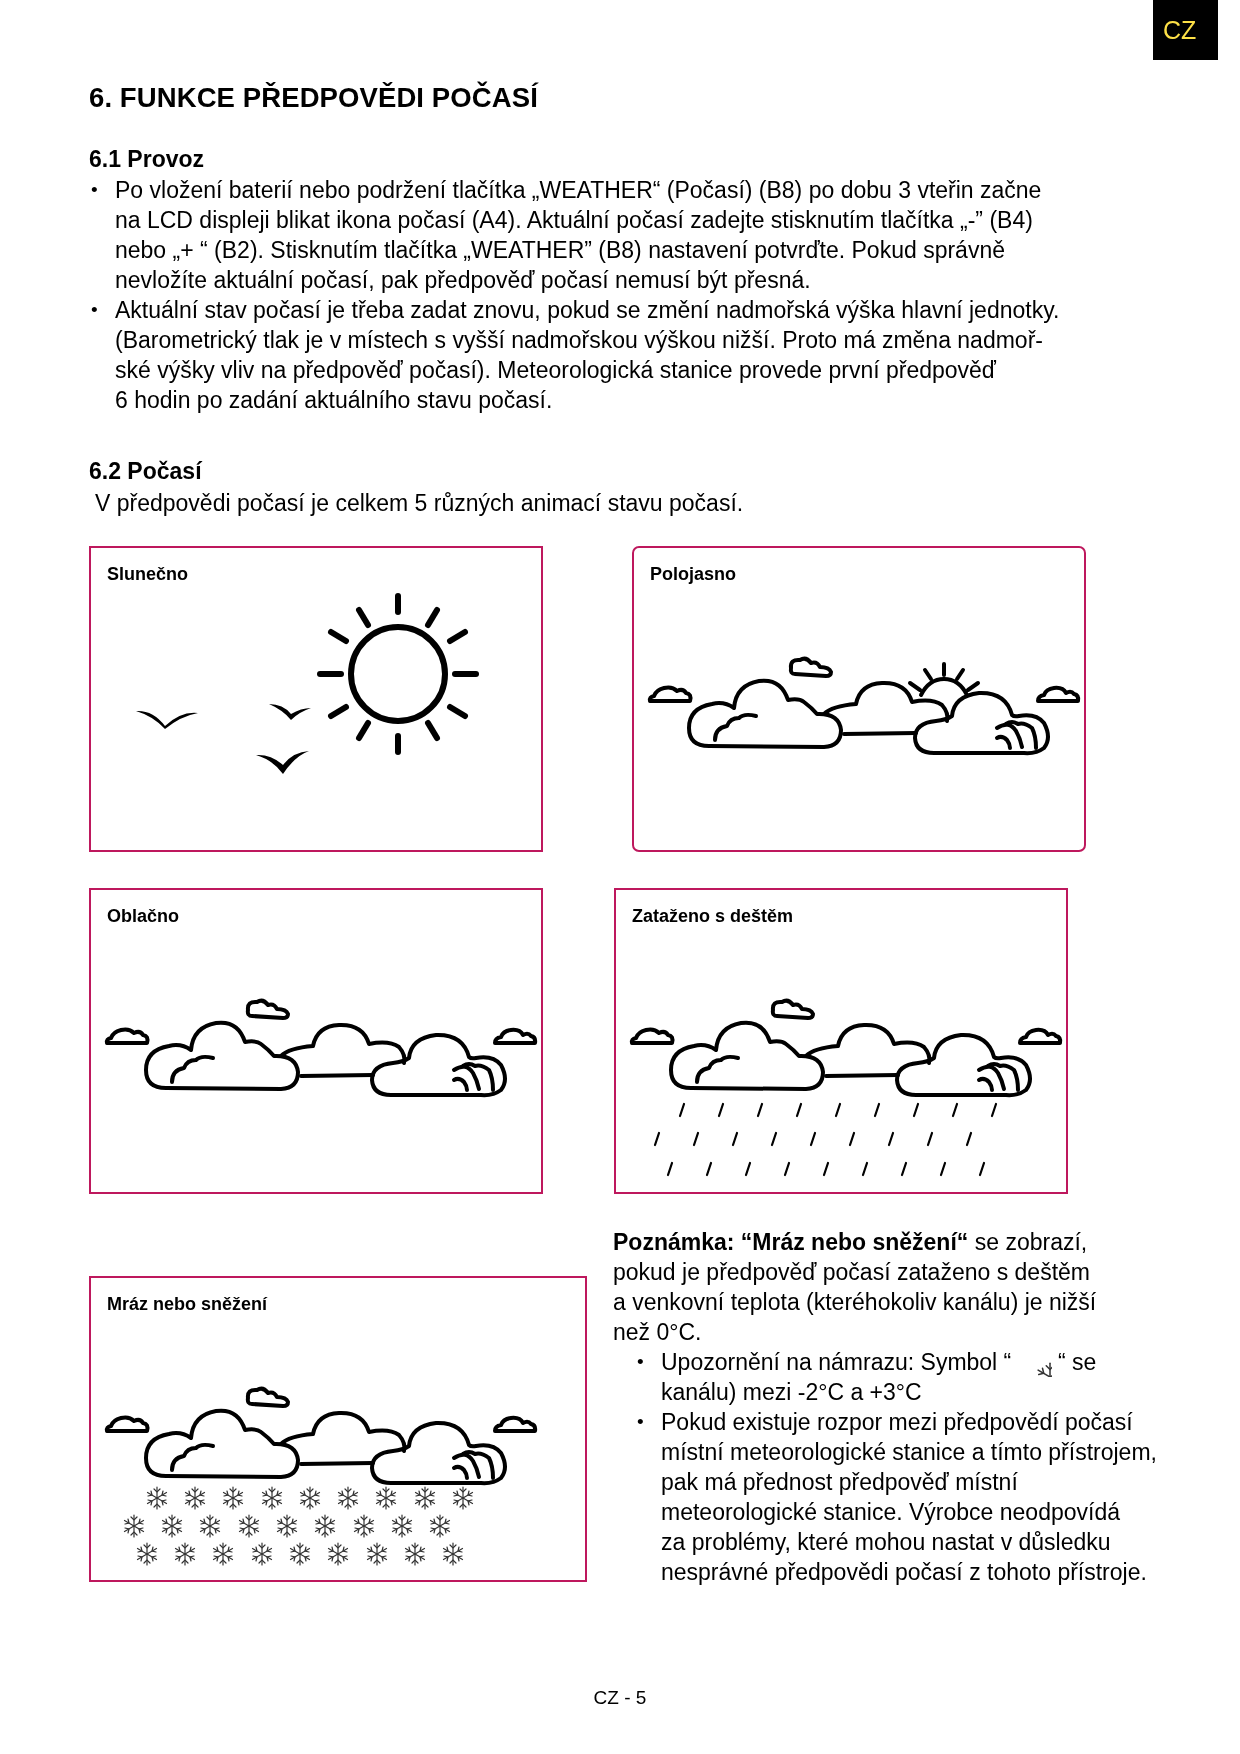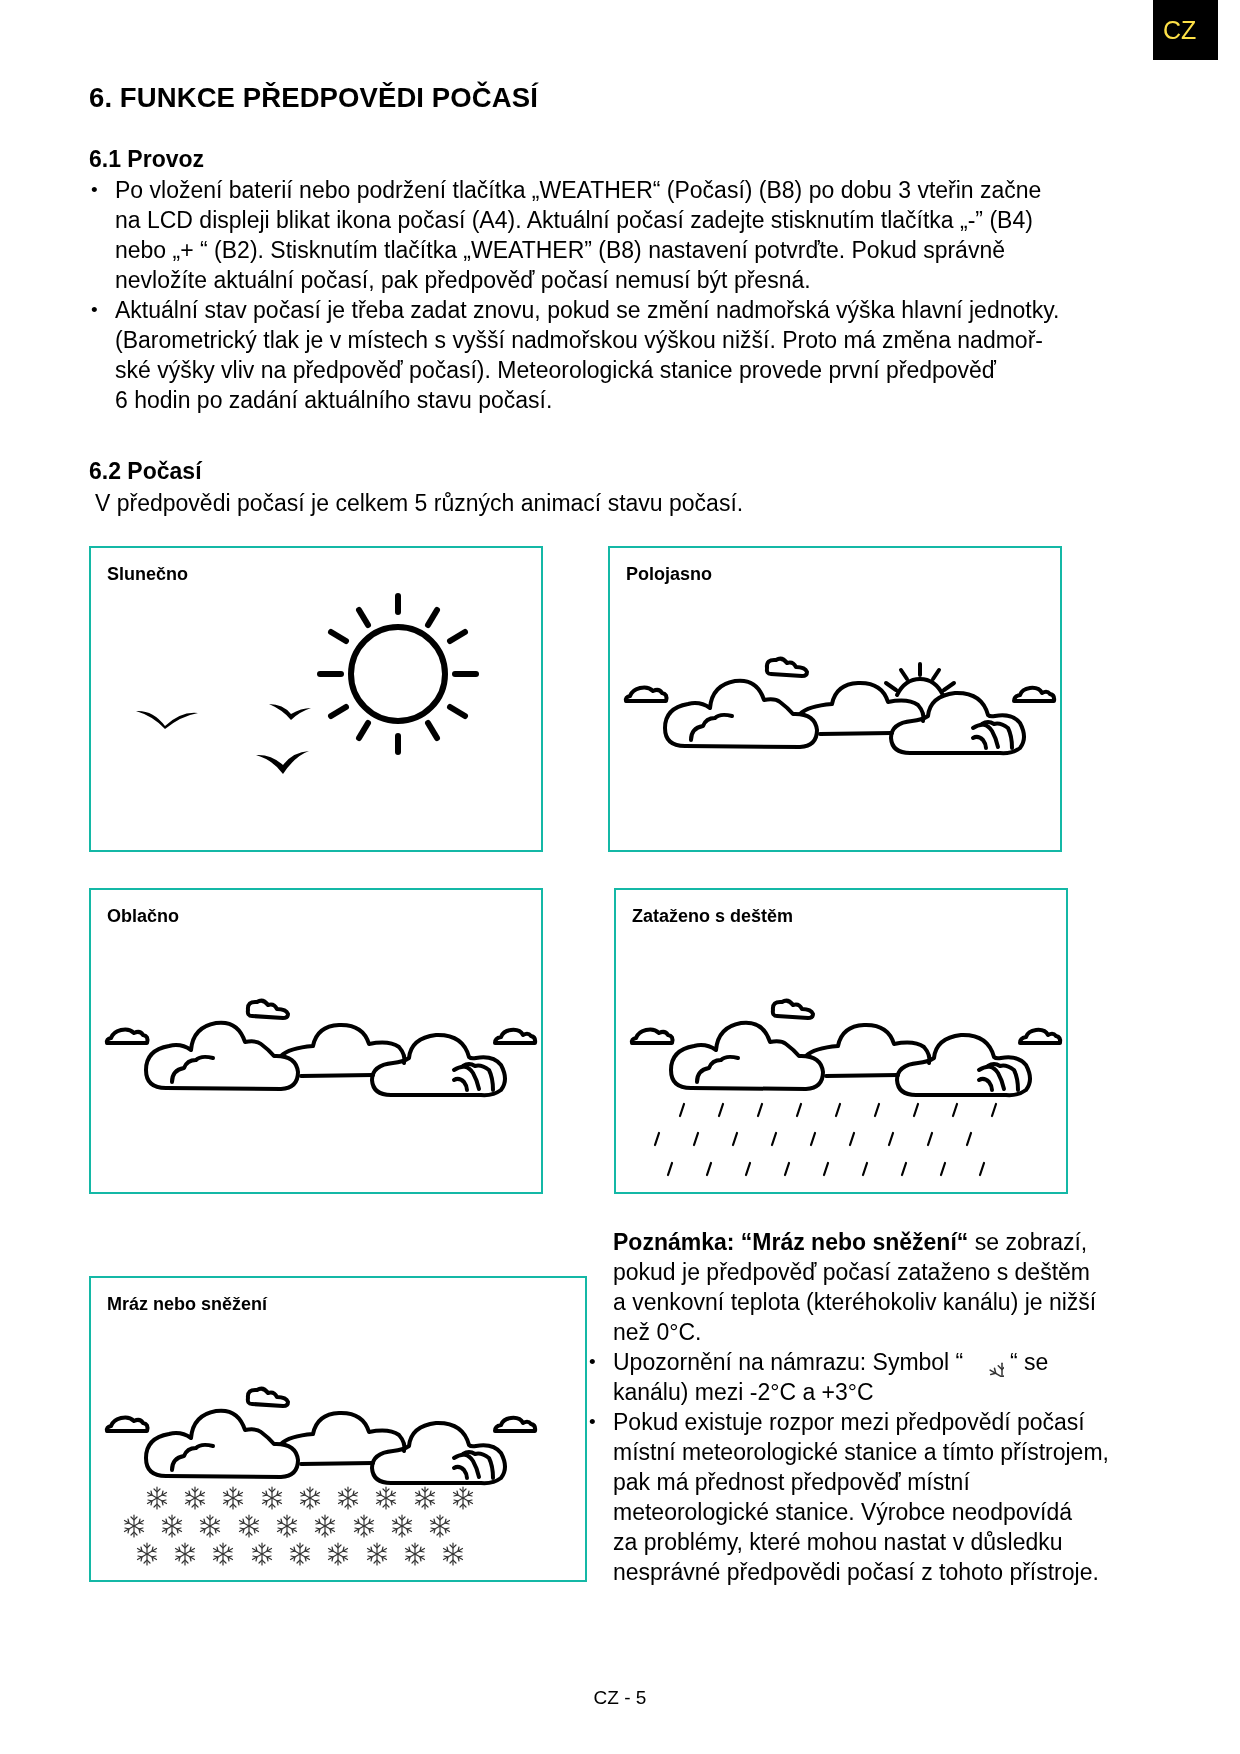--- a/index.html
+++ b/index.html
@@ -8,27 +8,27 @@
   .lang-badge { position: absolute; left: 1153px; top: 0; width: 65px; height: 60px;
                 background: #000; color: #fde047; font-size: 25px; line-height: 60px;
                 padding-left: 10px; box-sizing: border-box; }
   .h1 { position: absolute; left: 89px; top: 82px; font-size: 27.5px; font-weight: bold; letter-spacing: 0.1px; }
   .h2 { position: absolute; left: 89px; font-size: 23px; font-weight: bold; }
   .para { position: absolute; font-size: 23px; line-height: 30px; }
   .bullet-list { position: absolute; left: 89px; margin: 0; padding: 0; list-style: none; font-size: 23px; line-height: 30px; }
   .bullet-list li { position: relative; padding-left: 26px; }
   .bullet-list li::before { content: "\2022"; position: absolute; left: 2px; top: 0; font-size: 19px; }
   .line { display: block; white-space: nowrap; }
-  .box { position: absolute; width: 450px; height: 302px; border: 2px solid #14b8a6; box-sizing: content-box; }
+  .box { position: absolute; width: 450px; height: 302px; border: 2px solid #be185d; box-sizing: content-box; }
   .box-label { position: absolute; left: 16px; top: 16px; font-size: 18px; font-weight: bold; }
   .box svg { position: absolute; left: 0; top: 0; }
   .note { position: absolute; left: 613px; top: 1227px; width: 560px; font-size: 23px; line-height: 30px; }
   .note .b { font-weight: bold; }
   .note ul { margin: 0; padding: 0; list-style: none; }
-  .note li { position: relative; padding-left: 0; }
+  .note li { position: relative; padding-left: 0; margin-left: 48px; }
   .note li::before { content: "\2022"; position: absolute; left: -24px; top: 0; font-size: 19px; }
   .snow-inline { display: inline-block; width: 34px; height: 30px; vertical-align: -7px; }
   .footer { position: absolute; left: 0; width: 1240px; top: 1687px; text-align: center; font-size: 19px; }
 </style>
 </head>
 <body>
 
 <svg width="0" height="0" style="position:absolute" aria-hidden="true">
   <defs>
     <symbol id="cloud-scene" viewBox="0 0 450 302">
@@ -108,21 +108,21 @@
       <line x1="374" y1="168" x2="359" y2="159"></line>
     </g>
     <g fill="#000">
       <path d="M45 163 Q62 162 74 178 Q90 163 107 165 Q90 168 74 181 Q62 168 45 163 Z"></path>
       <path d="M165 207 Q180 206 192 217 Q202 204 218 203 Q204 208 192 226 Q182 212 165 207 Z"></path>
       <path d="M178 156 Q192 156 200 166 Q210 160 220 160 Q208 164 200 172 Q192 162 178 156 Z"></path>
     </g>
   </svg>
 </div>
 
-<div class="box" style="left:608px; top:546px;">
+<div class="box" style="left:632px; top:546px;border-radius:7px;">
   <div class="box-label">Polojasno</div>
   <svg width="450" height="302" viewBox="0 0 450 302">
     <g fill="none" stroke="#000" stroke-width="4" stroke-linecap="round">
       <path d="M287 147 Q295 131 310 131 Q325 131 333 147"></path>
       <line x1="310" y1="116" x2="310" y2="127"></line>
       <line x1="291" y1="122" x2="297" y2="131"></line>
       <line x1="329" y1="122" x2="323" y2="131"></line>
       <line x1="276" y1="135" x2="286" y2="142"></line>
       <line x1="344" y1="135" x2="334" y2="142"></line>
     </g>

